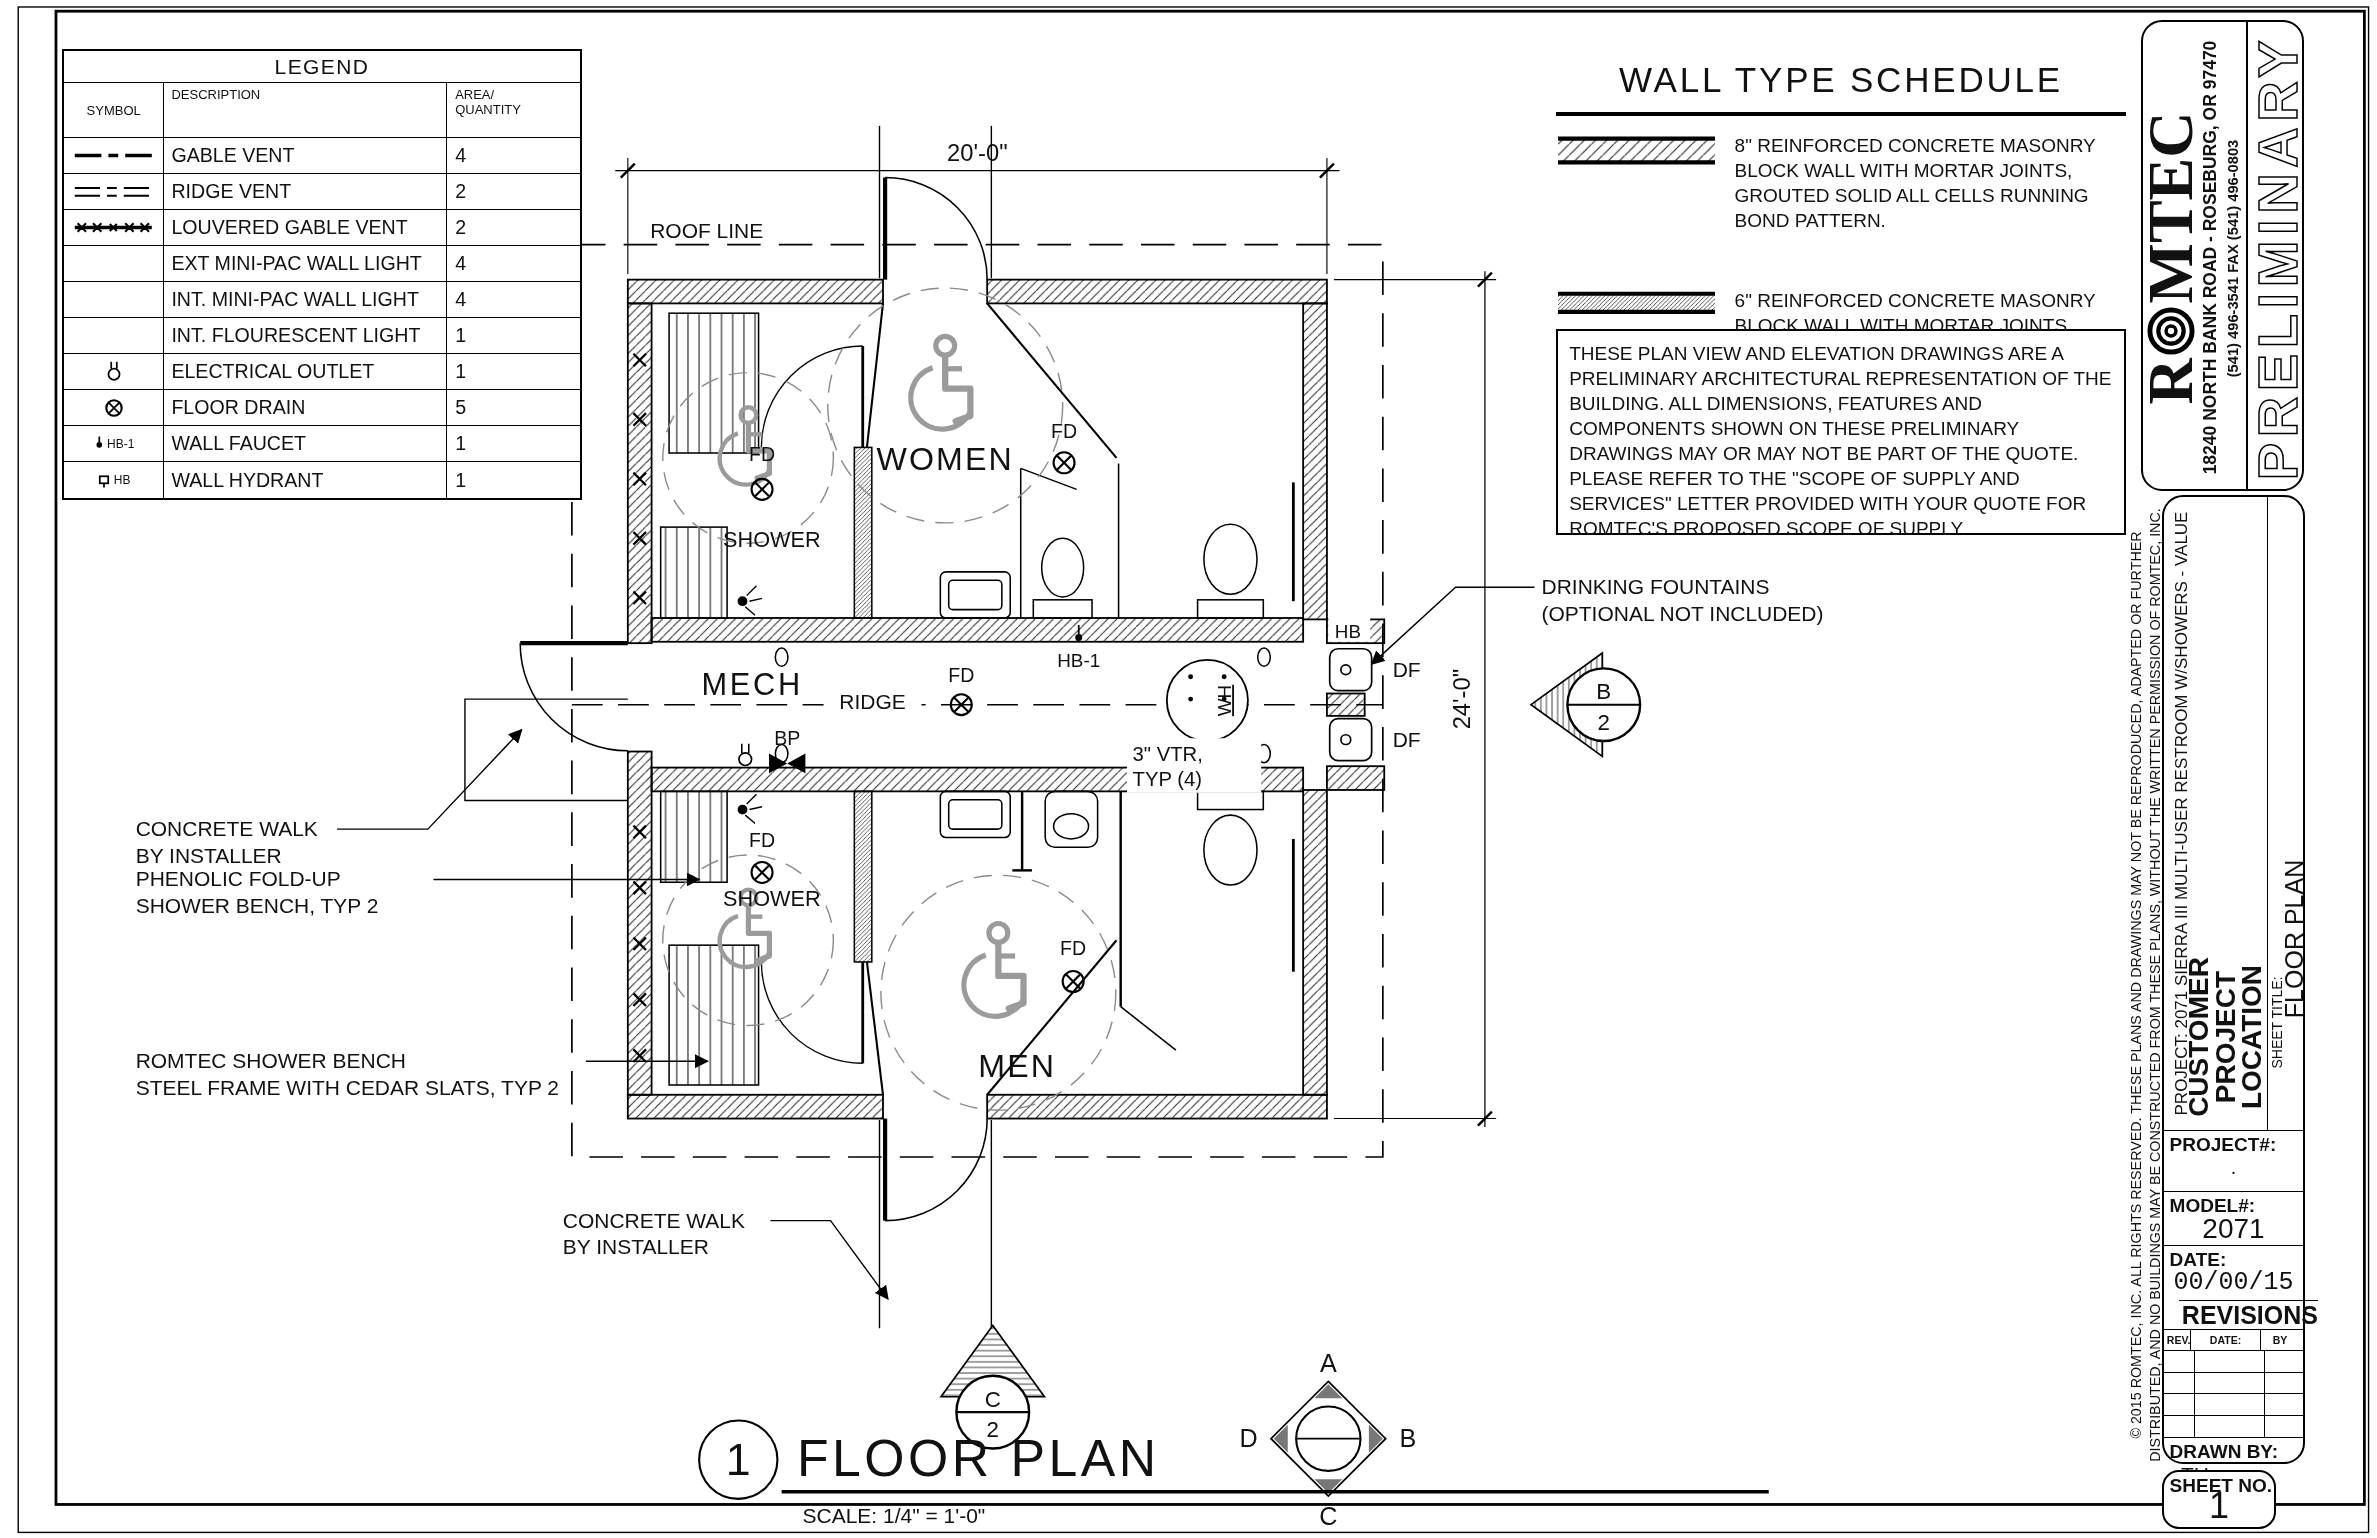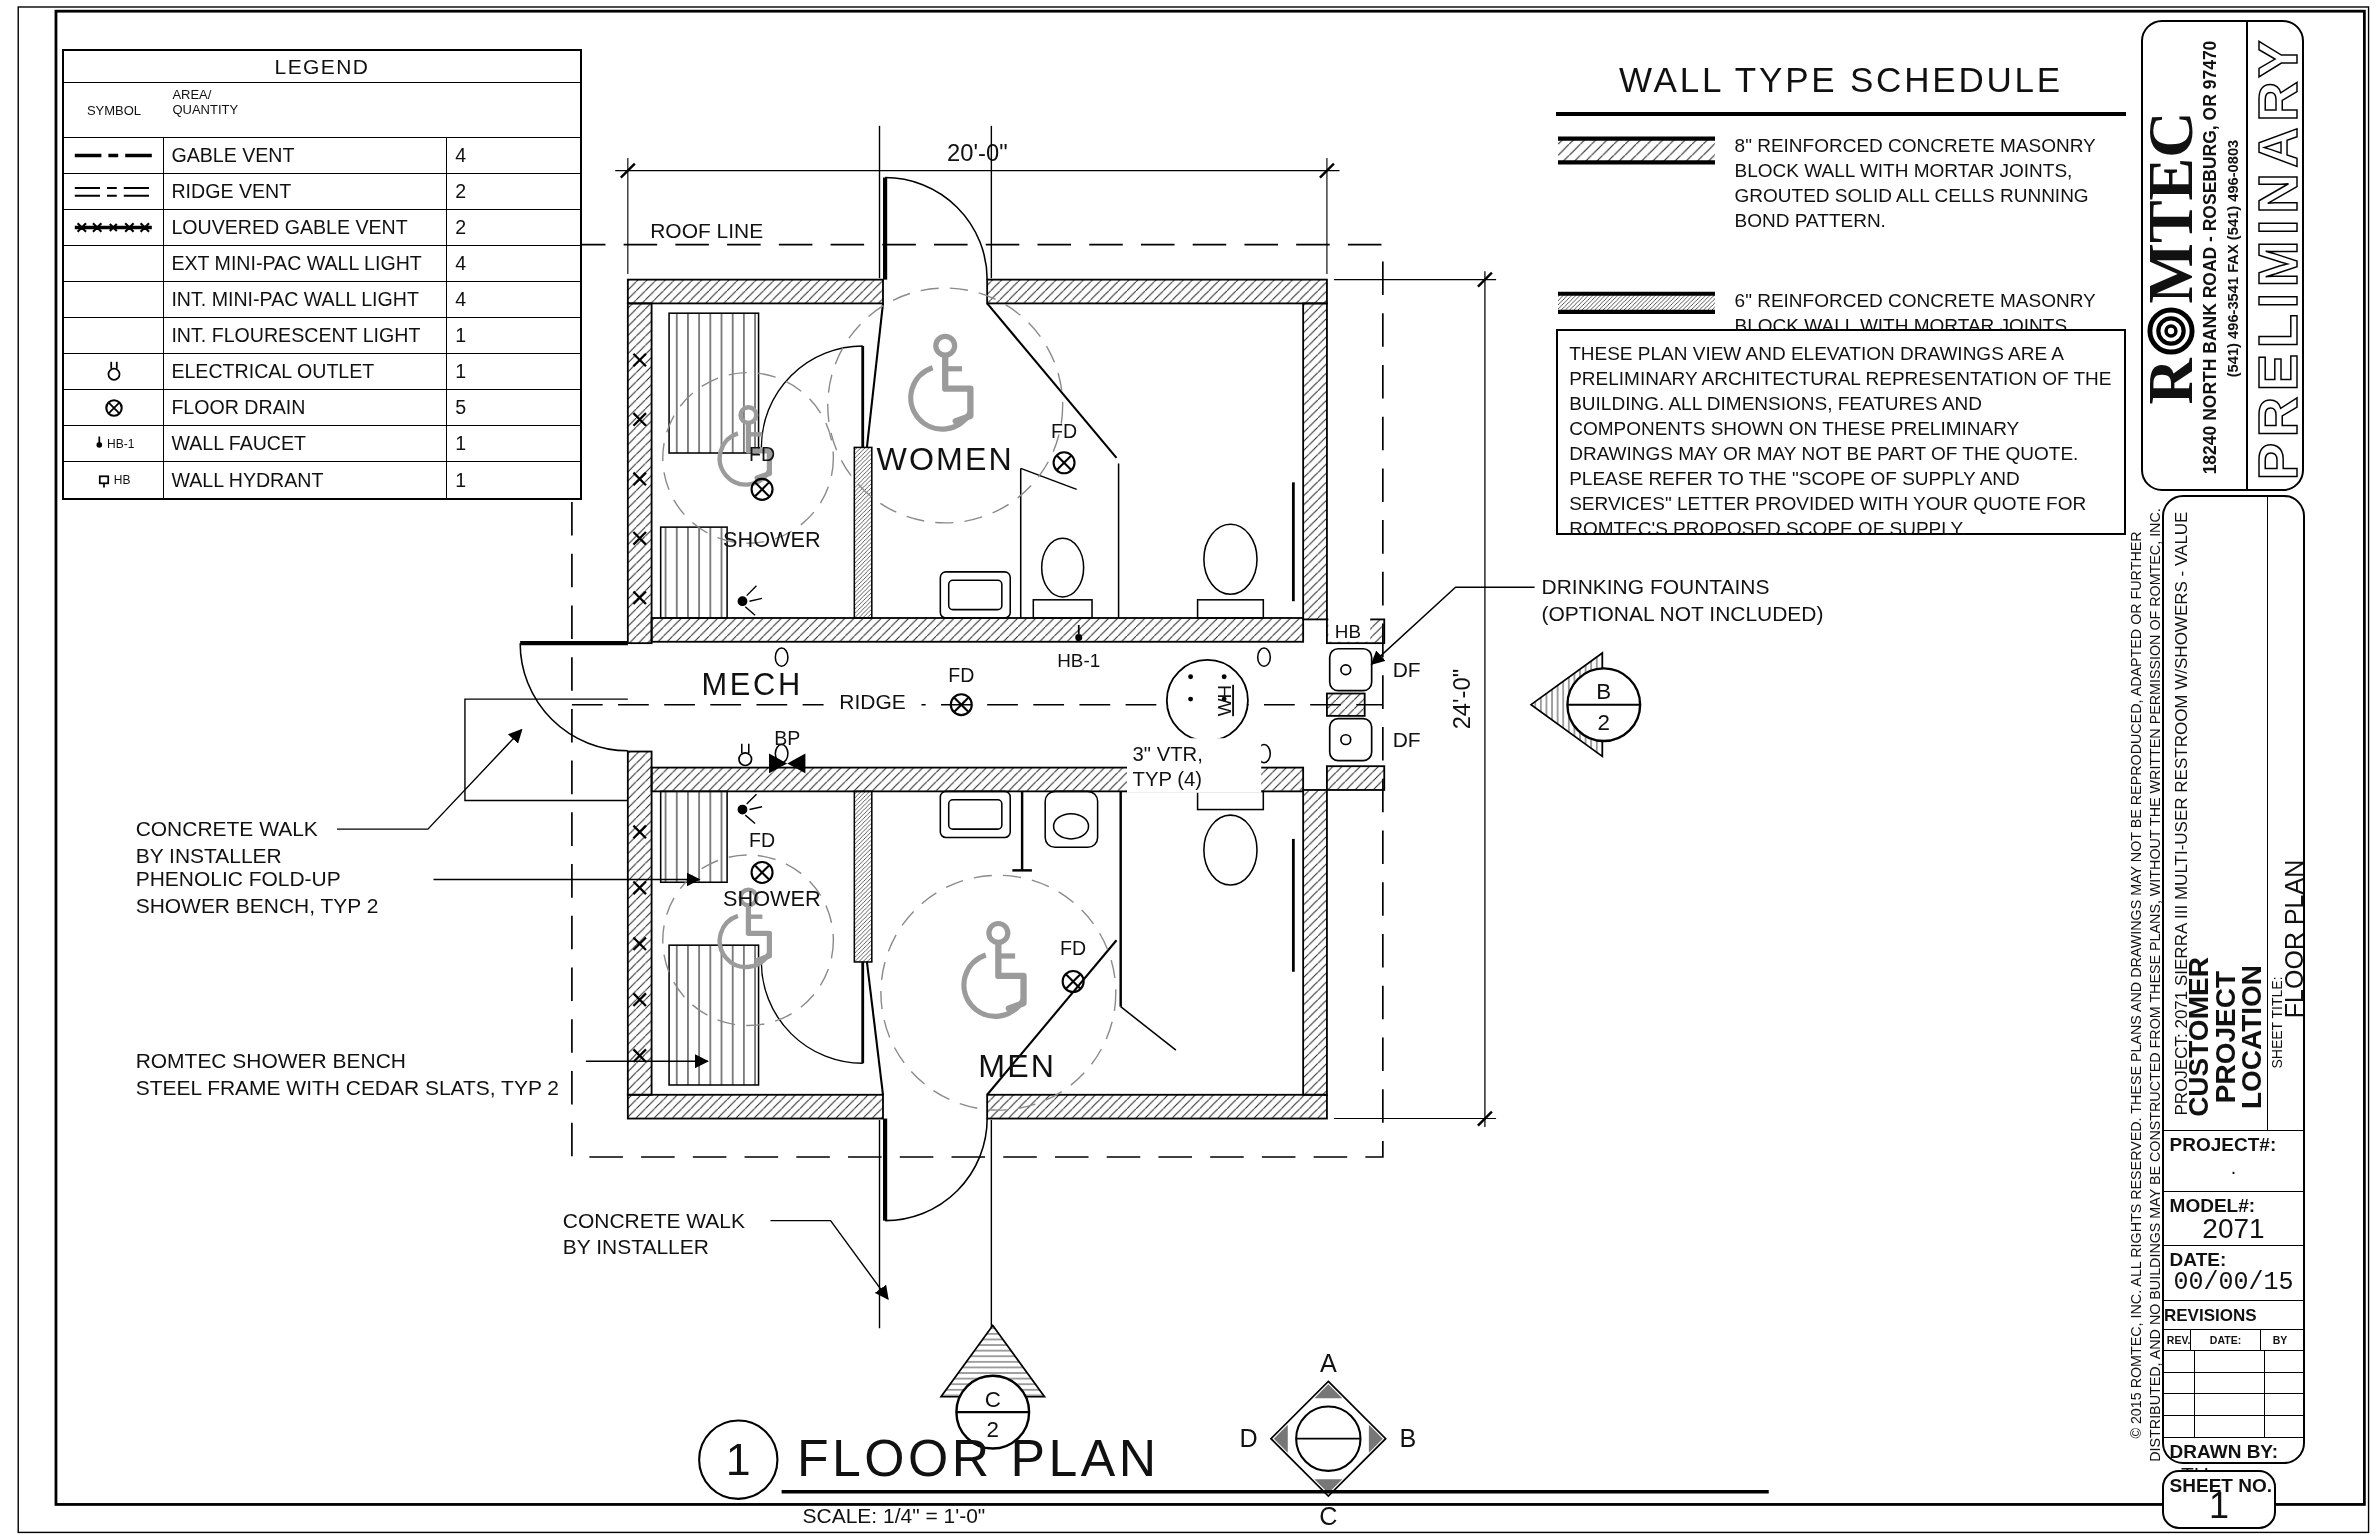--- a/index.html
+++ b/index.html
@@ -335,20 +335,21 @@
     <text x="1140" y="2112" font-size="74" letter-spacing="5">FLOOR PLAN</text>
     <line x1="1118" y1="2134" x2="2530" y2="2134" stroke="#000" stroke-width="5"></line>
     <text x="1148" y="2178" font-size="30">SCALE: 1/4" = 1'-0"</text>
   </g>
 </svg>
 
 <div id="legend" class="abs">
   <div class="lg-title">LEGEND</div>
   <div class="lg-head">
     <div class="c-sym">SYMBOL</div>
+    <div class="c-desc">DESCRIPTION</div>
     <div class="c-qty">
       <span>AREA/</span>
         <span>QUANTITY</span>
     </div>
   </div>
   <div class="lg-row">
     <div class="c-sym">
         <svg width="84" height="21" viewBox="0 0 120 30">
           <path d="M4,15 H42 M52,15 H66 M76,15 H114" stroke="#000" stroke-width="5"></path>
         </svg>
@@ -499,21 +500,21 @@
     <div style="text-align:center; font-size:19.6px;">.</div>
   </div>
   <div class="abs" style="left:0; top:694px; width:100%; height:55px; border-top:1.7px solid #000;">
     <div class="tb-label">MODEL#:</div>
     <div style="text-align:center; font-size:28px; margin-top:-4.2px;">2071</div>
   </div>
   <div class="abs" style="left:0; top:748px; width:100%; height:55px; border-top:1.7px solid #000;">
     <div class="tb-label">DATE:</div>
     <div style="text-align:center; font-size:25px; margin-top:-2.8px;font-family:Liberation Mono, monospace;">00/00/15</div>
   </div>
-  <div class="abs" style="left:0; top:803px; width:100%; height:29px; border-top:1.7px solid #000; text-align:left; font-weight:bold; font-size:17px; line-height:29px;">
+  <div class="abs" style="left:15px; top:803px; width:100%; height:29px; border-top:1.7px solid #000; text-align:right; font-weight:bold; font-size:25px; line-height:29px;">
     <span>REVISIONS</span>
   </div>
   <div class="abs revrow" style="left:0; top:832px; width:100%; height:21px; font-size:10.5px; font-weight:bold;">
     <div style="width:27px; padding:3.5px 0 0 2.8px;">REV.</div>
     <div style="width:70px; text-align:center; padding-top:3.5px;">DATE:</div>
     <div style="width:38px; text-align:center; padding-top:3.5px;">BY</div>
   </div>
   <div class="abs revrow" style="left:0; top:853px; width:100%; height:22px;">
       <div style="width:31px;"></div>
       <div style="width:70px;"></div>

